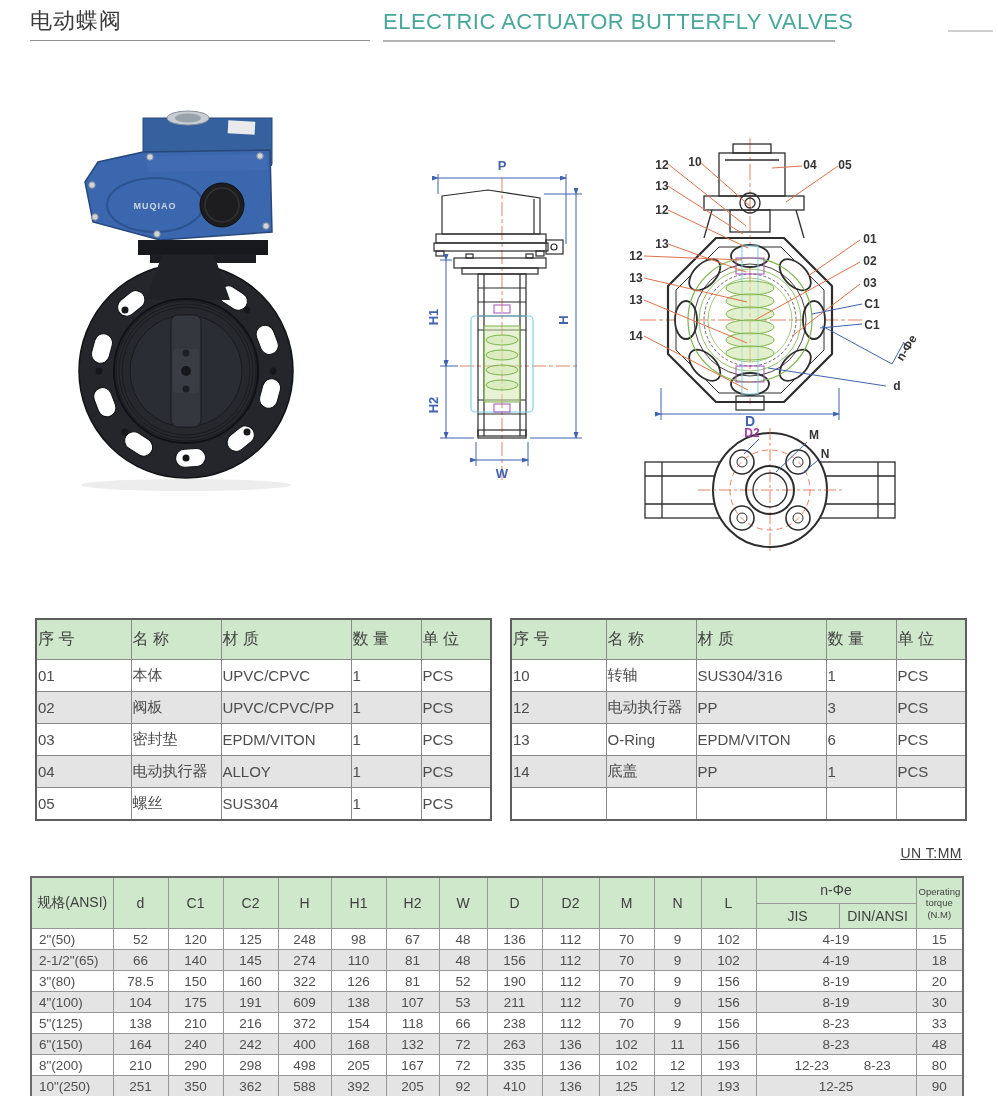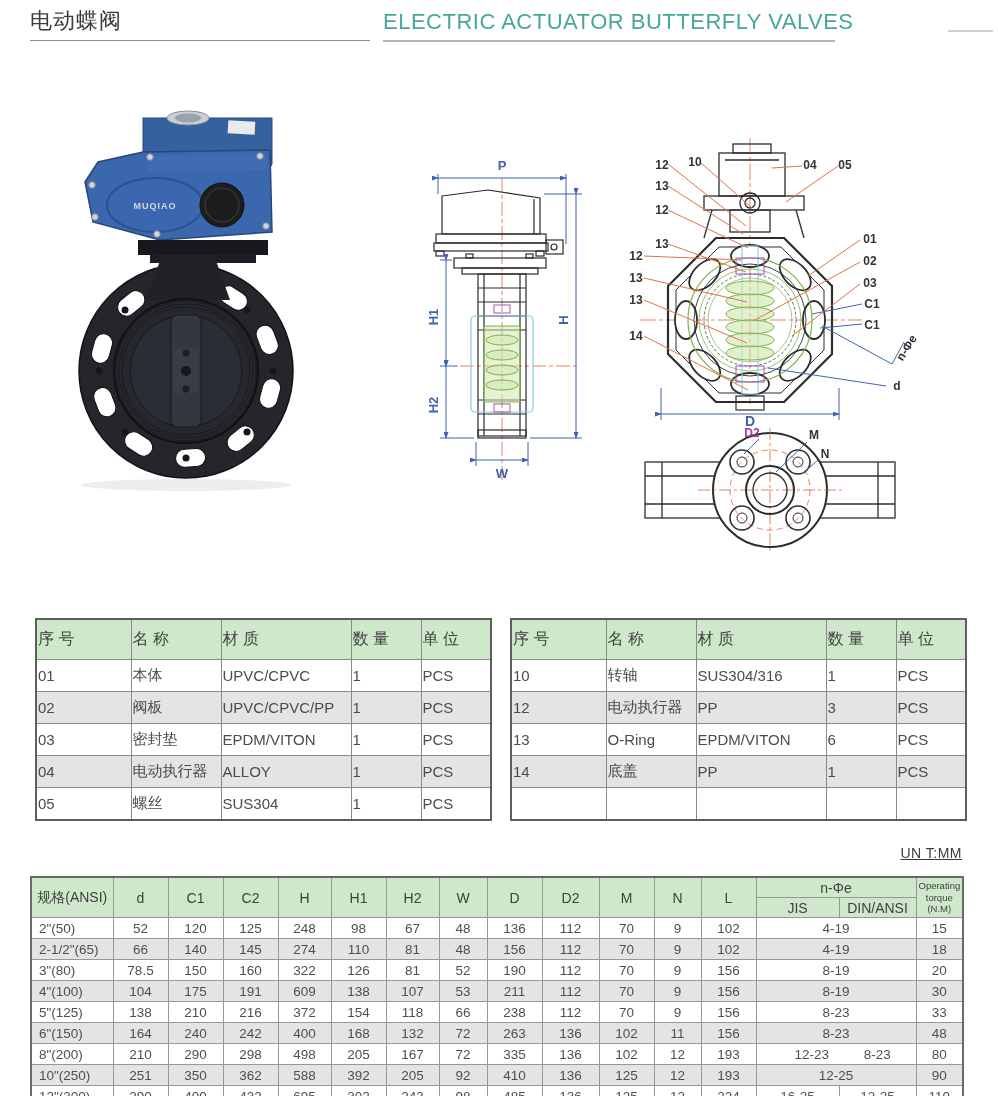--- a/index.html
+++ b/index.html
@@ -21,21 +21,21 @@
   .bom td{height:29px;color:#4c4c4c;}
   .bom{border:2px solid #5e5e5e;}
   thead tr{background:#cfe8cb;}
   tbody tr:nth-child(even){background:#e4e4e4;}
   
   .dims{position:absolute;left:30px;top:876px;width:932px;font-size:13.5px;border:2px solid #6a6a6a;}
   .dims th,.dims td{border:1px solid #979797;text-align:center;padding:0;overflow:hidden;white-space:nowrap;}
   .dims th{font-weight:400;color:#3f3f3f;font-size:14px;height:19px;background:#cfe8cb;}
   .dims td{height:20px;color:#4f4f4f;}
   .dims td:first-child{text-align:left;padding-left:7px;}
-  .dims th.torque{font-size:9.5px;line-height:1.2;white-space:normal;padding:0 2px;}
+  .dims th.torque{font-size:9.5px;line-height:1.2;white-space:normal;padding:8px 2px;}
   .dims td.nr{border-right-style:hidden;padding-left:28px;}
   .dims td.nl{border-left-style:hidden;}
   .unit-note{position:absolute;right:36px;top:845px;font-size:14px;color:#3d3d3d;letter-spacing:.5px;text-decoration:underline;}
   text{font-family:"Liberation Sans",sans-serif;}
 </style>
 </head>
 <body>
 
 <div class="page">
 

